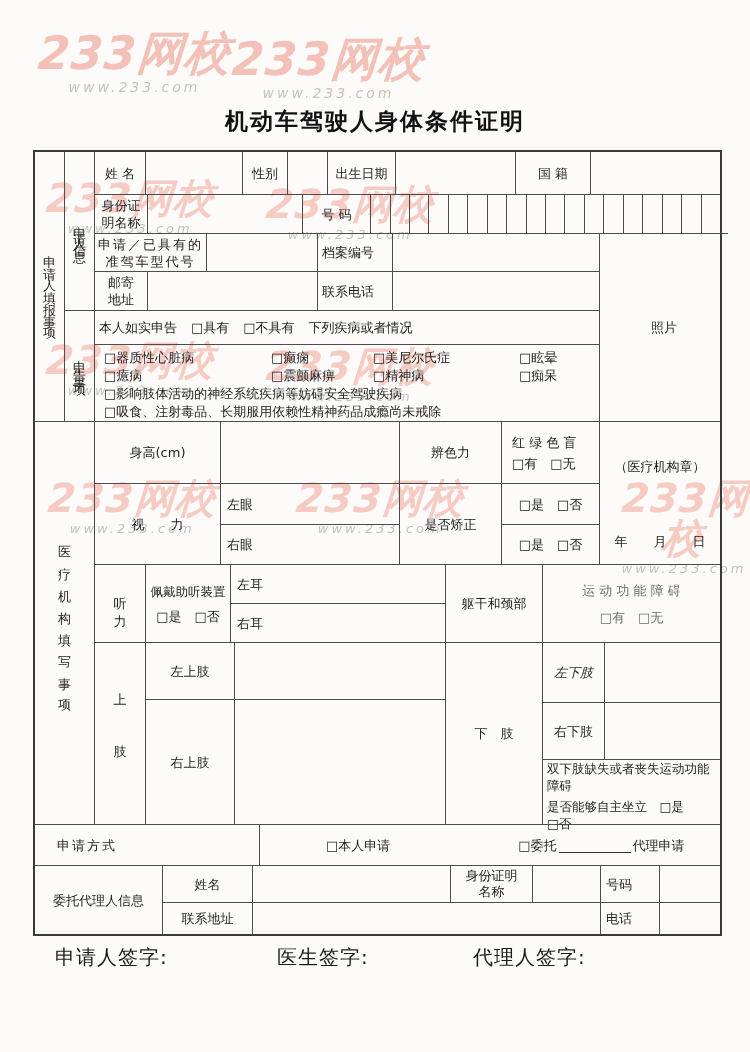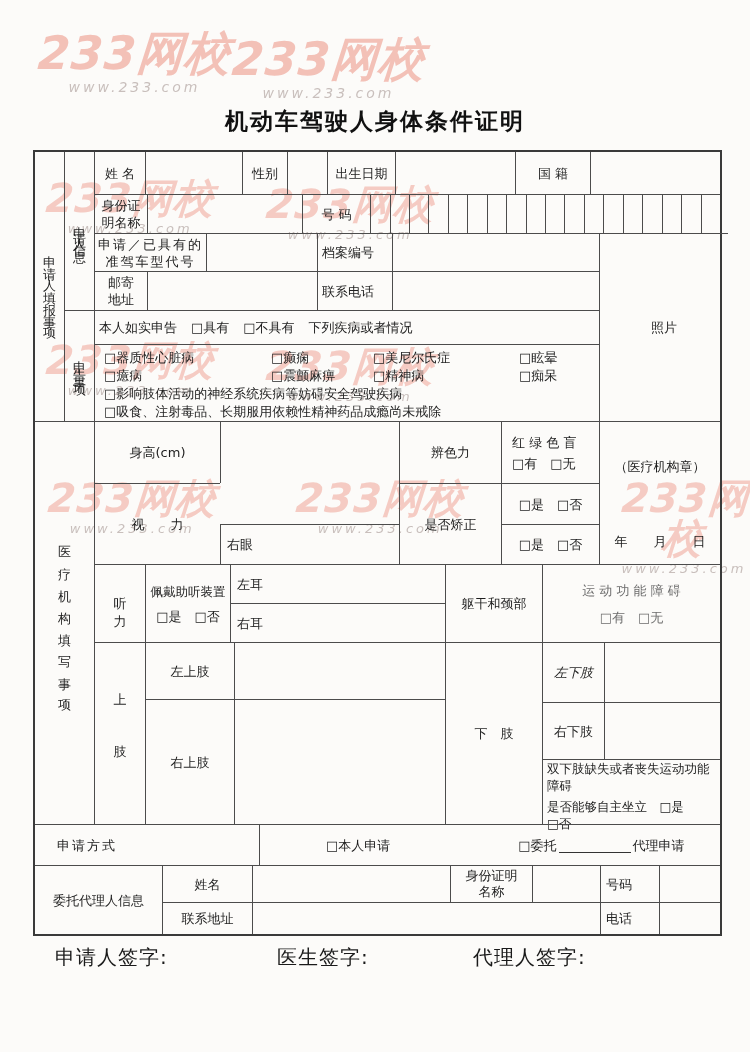--- a/index.html
+++ b/index.html
@@ -190,20 +190,21 @@
   <div class="cell col" style="left:466px;top:269px;width:98px;height:62px;align-items:flex-start;padding-left:10px;gap:4px;">
     <span>红 绿 色 盲</span>
     <span>□有　□无</span>
   </div>
   <div class="cell col" style="left:564px;top:269px;width:121px;height:143px;justify-content:space-between;padding:36px 0 14px 0;">
     <span>（医疗机构章）</span>
     <span>年　　月　　日</span>
   </div>
 
   <div class="cell" style="left:59px;top:331px;width:126px;height:81px;">视　　力</div>
+  <div class="cell left" style="left:185px;top:331px;width:179px;height:41px;padding-left:6px;">左眼</div>
   <div class="cell" style="left:364px;top:331px;width:102px;height:81px;">是否矫正</div>
   <div class="cell" style="left:466px;top:331px;width:98px;height:41px;">□是　□否</div>
   <div class="cell left" style="left:185px;top:372px;width:179px;height:40px;padding-left:6px;">右眼</div>
   <div class="cell" style="left:466px;top:372px;width:98px;height:40px;">□是　□否</div>
 
   <div class="cell vt" style="left:59px;top:412px;width:51px;height:78px;letter-spacing:18px;">听力</div>
   <div class="cell col" style="left:110px;top:412px;width:85px;height:78px;gap:8px;">
     <span style="font-size:12.5px;">佩戴助听装置</span>
     <span>□是　□否</span>
   </div>

